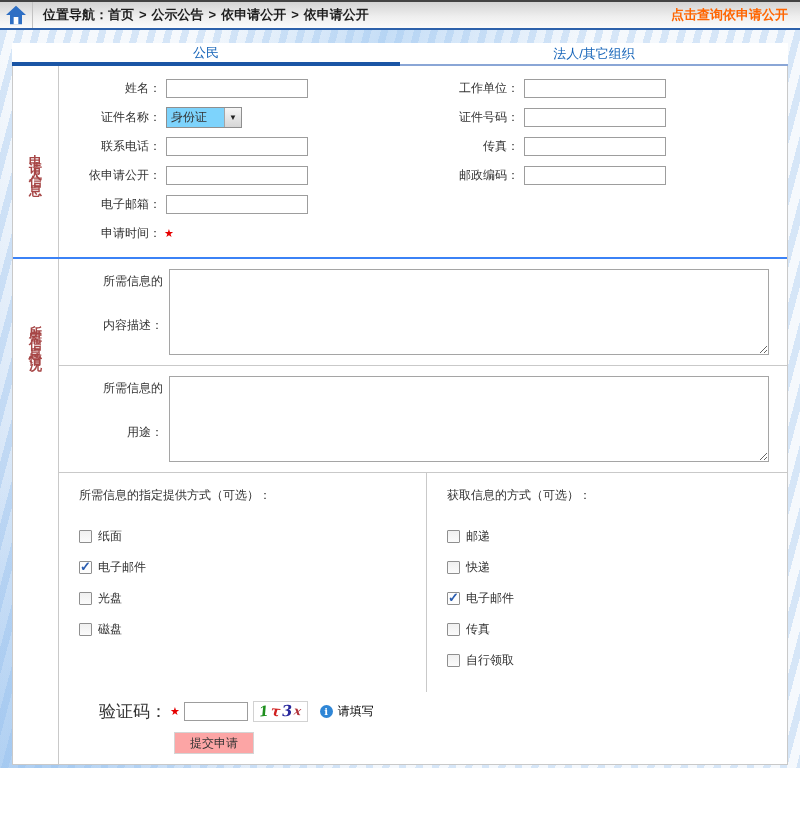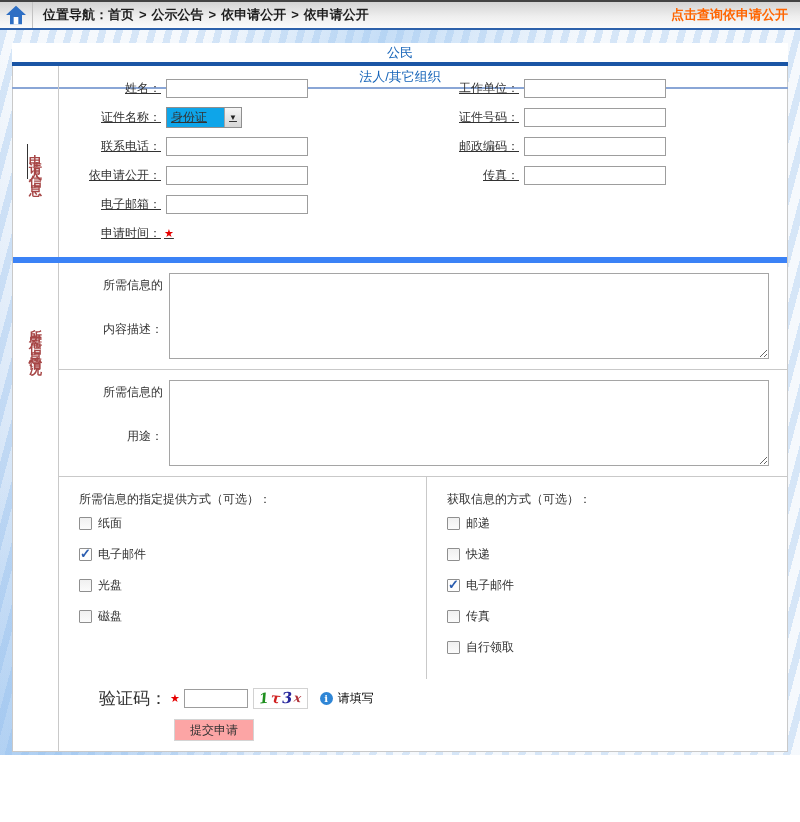--- a/index.html
+++ b/index.html
@@ -30,49 +30,49 @@
     background-color:#e9f1fa;
     background-image:
       linear-gradient(115deg, rgba(255,255,255,0) 18%, rgba(150,195,240,.50) 34%, rgba(255,255,255,0) 52%),
       linear-gradient(62deg, rgba(110,165,230,.38), rgba(255,255,255,0) 32%),
       repeating-linear-gradient(105deg, rgba(145,190,238,.22) 0 7px, rgba(255,255,255,.55) 7px 16px);
     padding:13px 12px 3px 12px;
   }
   .panel { background:#fff; }
 
   
-  .tabs { display:flex; height:23px; background:#fff;flex-direction:column; }
+  .tabs { display:flex; height:23px; background:#fff; }
   .tab { flex:1; text-align:center; font-size:13px; color:#1463b8; cursor:pointer; }
   .tab.active   { line-height:19px; border-bottom:4px solid #1a55a5; }
   .tab.inactive { line-height:21px; border-bottom:2px solid #8aa6d6; }
 
   
   .ftable { border:1px solid #c9c9c9; border-top:none; }
   .sec { display:flex; }
-  .sec1 { border-bottom:6px solid #3b82f6;text-decoration:underline; }
+  .sec1 { border-bottom:2px solid #3b82f6; }
   .sidecol { width:46px; flex:none; border-right:1px solid #c9c9c9; display:flex; justify-content:center; }
   .sidecol.center { align-items:center; }
   .sidecol.top { align-items:flex-start; padding-top:55px; }
   .vlabel {
     writing-mode:vertical-rl; text-orientation:upright;
     color:#a64545; font-weight:bold; font-size:13px; letter-spacing:7px; line-height:1;
   }
 
   
   .sec1-content { flex:1; display:flex; padding:8px 0 9px 0; }
   .fcol { width:50%; }
   .frow { height:29px; display:flex; align-items:center; }
   .flabel { width:102px; flex:none; text-align:right; color:#333; }
   .flabel.narrow { width:96px; }
   input.text {
     width:142px; height:19px; border:1px solid #9d9d9d; margin-left:5px;
     font-family:"Liberation Sans",sans-serif; font-size:12px; color:#333; padding:0 3px;
   }
   .star { color:#e60000; font-size:11px; margin-left:3px; }
-  .sel { display:inline-flex; height:21px; border:1px solid #8f8f8f; margin-left:5px; background:#0ea5e9; cursor:pointer; }
+  .sel { display:inline-flex; height:21px; border:1px solid #8f8f8f; margin-left:5px; background:#7dd3fc; cursor:pointer; }
   .sel-val { width:57px; padding-left:4px; line-height:19px; font-size:12px; color:#333; }
   .sel-btn {
     width:17px; border-left:1px solid #a5a5a5; text-align:center; line-height:19px;
     font-size:8px; color:#222; background:linear-gradient(#f6f6f6,#d6d6d6);
   }
 
   
   .sec2-content { flex:1; }
   .trow { display:flex; padding:10px 0; }
   .trow.second { border-top:1px solid #c9c9c9; }
@@ -81,21 +81,21 @@
   textarea.big {
     width:600px; height:86px; margin-left:6px; border:1px solid #a5a5a5;
     font-family:"Liberation Sans",sans-serif; font-size:12px; color:#333; resize:both;
   }
 
   
   .cbarea { display:flex; border-top:1px solid #c9c9c9; }
   .cbcol { padding:14px 0 8px 20px; }
   .cbcol.left  { width:368px; flex:none; border-right:1px solid #c9c9c9; }
   .cbcol.right { flex:1; }
-  .cbtitle { margin-bottom:8px; color:#333; }
+  .cbtitle { margin-bottom:25px; color:#333; }
   .cbitem { display:flex; align-items:center; height:14px; margin-bottom:17px; cursor:pointer;text-align:right; }
   .cb {
     width:13px; height:13px; flex:none; margin-right:6px; position:relative;
     border:1px solid #8f8f8f; border-radius:1px;
     background:linear-gradient(#f0f0f0,#fbfbfb);
   }
   .cb.checked { background:#fdfdfd; }
   .cb.checked::after {
     content:"\2713"; position:absolute; left:0px; top:-3px;
     color:#2a5db0; font-size:13px; font-weight:bold;
@@ -196,25 +196,25 @@
           <div class="fcol">
             <div class="frow">
               <span class="flabel narrow">工作单位：</span>
               <input class="text" type="text" style="">
             </div>
             <div class="frow">
               <span class="flabel narrow">证件号码：</span>
               <input class="text" type="text" style="">
             </div>
             <div class="frow">
+              <span class="flabel narrow">传真：</span>
+              <input class="text" type="text" style="">
+            </div>
+            <div class="frow">
               <span class="flabel narrow">邮政编码：</span>
-              <input class="text" type="text" style="">
-            </div>
-            <div class="frow">
-              <span class="flabel narrow">传真：</span>
               <input class="text" type="text" style="">
             </div>
           </div>
         </div>
       </div>
 
       <div class="sec">
         <div class="sidecol top">
           <div class="vlabel">所需信息情况</div>
         </div>

